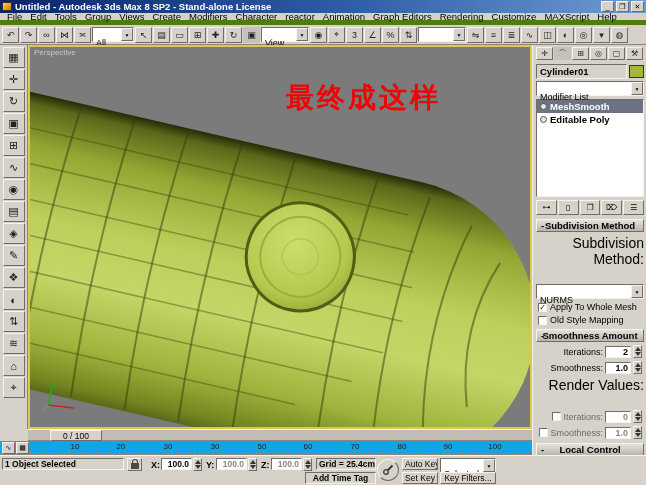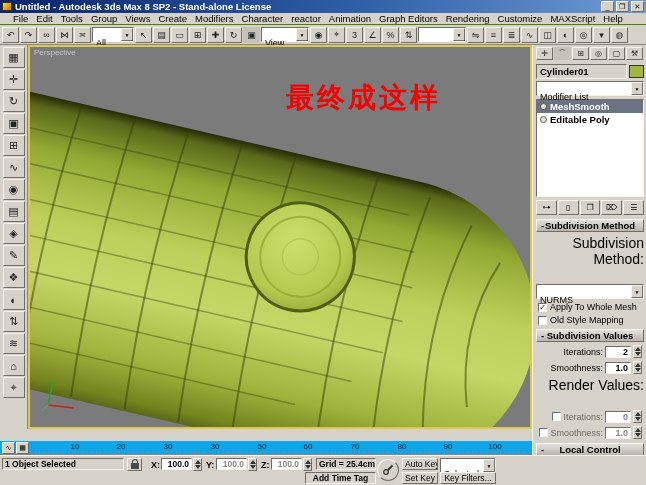--- a/index.html
+++ b/index.html
@@ -4,21 +4,21 @@
 <style>
 *{margin:0;padding:0;box-sizing:border-box;}
 body{width:646px;height:485px;font-family:"Liberation Sans","DejaVu Sans",sans-serif;font-size:10px;color:#000;background:#555;}
 .window{position:relative;width:646px;height:485px;background:#d6d2ca;overflow:hidden;}
 .r{border:1px solid;border-color:#f5f3ee #716d66 #716d66 #f5f3ee;}
 .s{border:1px solid;border-color:#716d66 #f5f3ee #f5f3ee #716d66;font-weight:bold;}
 .titlebar{position:absolute;left:0;top:0;width:646px;height:13px;background:linear-gradient(90deg,#0a246a,#2f5fa8 55%,#6f9bd2);display:flex;align-items:center;color:#fff;padding-left:2px;}
 .appicon{width:10px;height:9px;background:linear-gradient(135deg,#ffd633,#cc7a00);border:1px solid #333;margin-right:3px;}
 .titletext{font-size:9.5px;font-weight:bold;flex:1;white-space:nowrap;overflow:hidden;}
 .tbtn{width:13px;height:11px;font-size:7px;line-height:9px;text-align:center;background:#d6d2ca;color:#000;margin-right:2px;}
-.menubar{position:absolute;top:13px;left:0;width:646px;height:12px;display:flex;align-items:center;padding-left:9px;background:#d6d2ca;border-bottom:1px solid #4d7c0f;}
+.menubar{position:absolute;top:13px;left:0;width:646px;height:12px;display:flex;align-items:center;padding-left:3px;background:#d6d2ca;border-bottom:5px solid #4d7c0f;}
 .mi{padding:0 4px;font-size:9.5px;white-space:nowrap;}
 .toolbar{position:absolute;top:25px;left:0;width:646px;height:20px;display:flex;align-items:center;gap:1px;padding-left:2px;background:#d6d2ca;border-bottom:1px solid #8a867e;}
 .ic{width:17px;height:16px;display:flex;align-items:center;justify-content:center;font-size:9px;background:#d6d2ca;color:#222;flex:none;}
 .ic.active{border-color:#716d66 #f5f3ee #f5f3ee #716d66;background:#c6c2ba;}
 .dd{height:15px;background:#fff;display:flex;align-items:center;border:1px solid;border-color:#716d66 #f5f3ee #f5f3ee #716d66;flex:none;}
 .ddv{flex:1;padding-left:3px;font-size:9px;white-space:nowrap;overflow:hidden;margin-top:16px;}
 .dda{width:12px;height:13px;display:flex;align-items:center;justify-content:center;font-size:5px;background:#d6d2ca;flex:none;}
 .dock{position:absolute;left:0;top:45px;width:28px;height:384px;background:#d6d2ca;border-right:1px solid #8a867e;display:flex;flex-direction:column;align-items:center;padding-top:2px;gap:1px;}
 .dock .ic{width:22px;height:21px;font-size:11px;}
 .viewport{position:absolute;left:28px;top:45px;width:504px;height:384px;background:#7b7b7b;border:2px solid #dcc84e;}
@@ -270,21 +270,21 @@
       <span class="cb s">✓</span>
       <span>Apply To Whole Mesh</span>
     </div>
     <div class="cbrow">
       <span class="cb s"></span>
       <span>Old Style Mapping</span>
     </div>
 
     <div class="rhead r">
       <span class="rstate">-</span>
-      <span>Subdivision Values</span>
+      <span>Smoothness Amount</span>
     </div>
     <div class="sprow">
       <span>Iterations:</span>
       <span class="fld s">2</span>
       <span class="spin r">
           <i class="tu"></i>
           <i class="td"></i>
         </span>
     </div>
     <div class="sprow">
@@ -315,20 +315,23 @@
         </span>
     </div>
 
     <div class="rhead r">
       <span class="rstate">-</span>
       <span>Local Control</span>
     </div>
     <div class="rlabel">Subobject Level</div>
   </div>
 
+  <div class="timeline">
+    <div class="thumb r">0 / 100</div>
+  </div>
 
   <div class="trackbar">
     <span class="tbbtn r" style="left:2px">∿</span>
     <span class="tbbtn r" style="left:16px">▦</span>
     <div class="ruler">
       <span class="tick">10</span>
       <span class="tick">20</span>
       <span class="tick">30</span>
       <span class="tick">30</span>
       <span class="tick">50</span>

